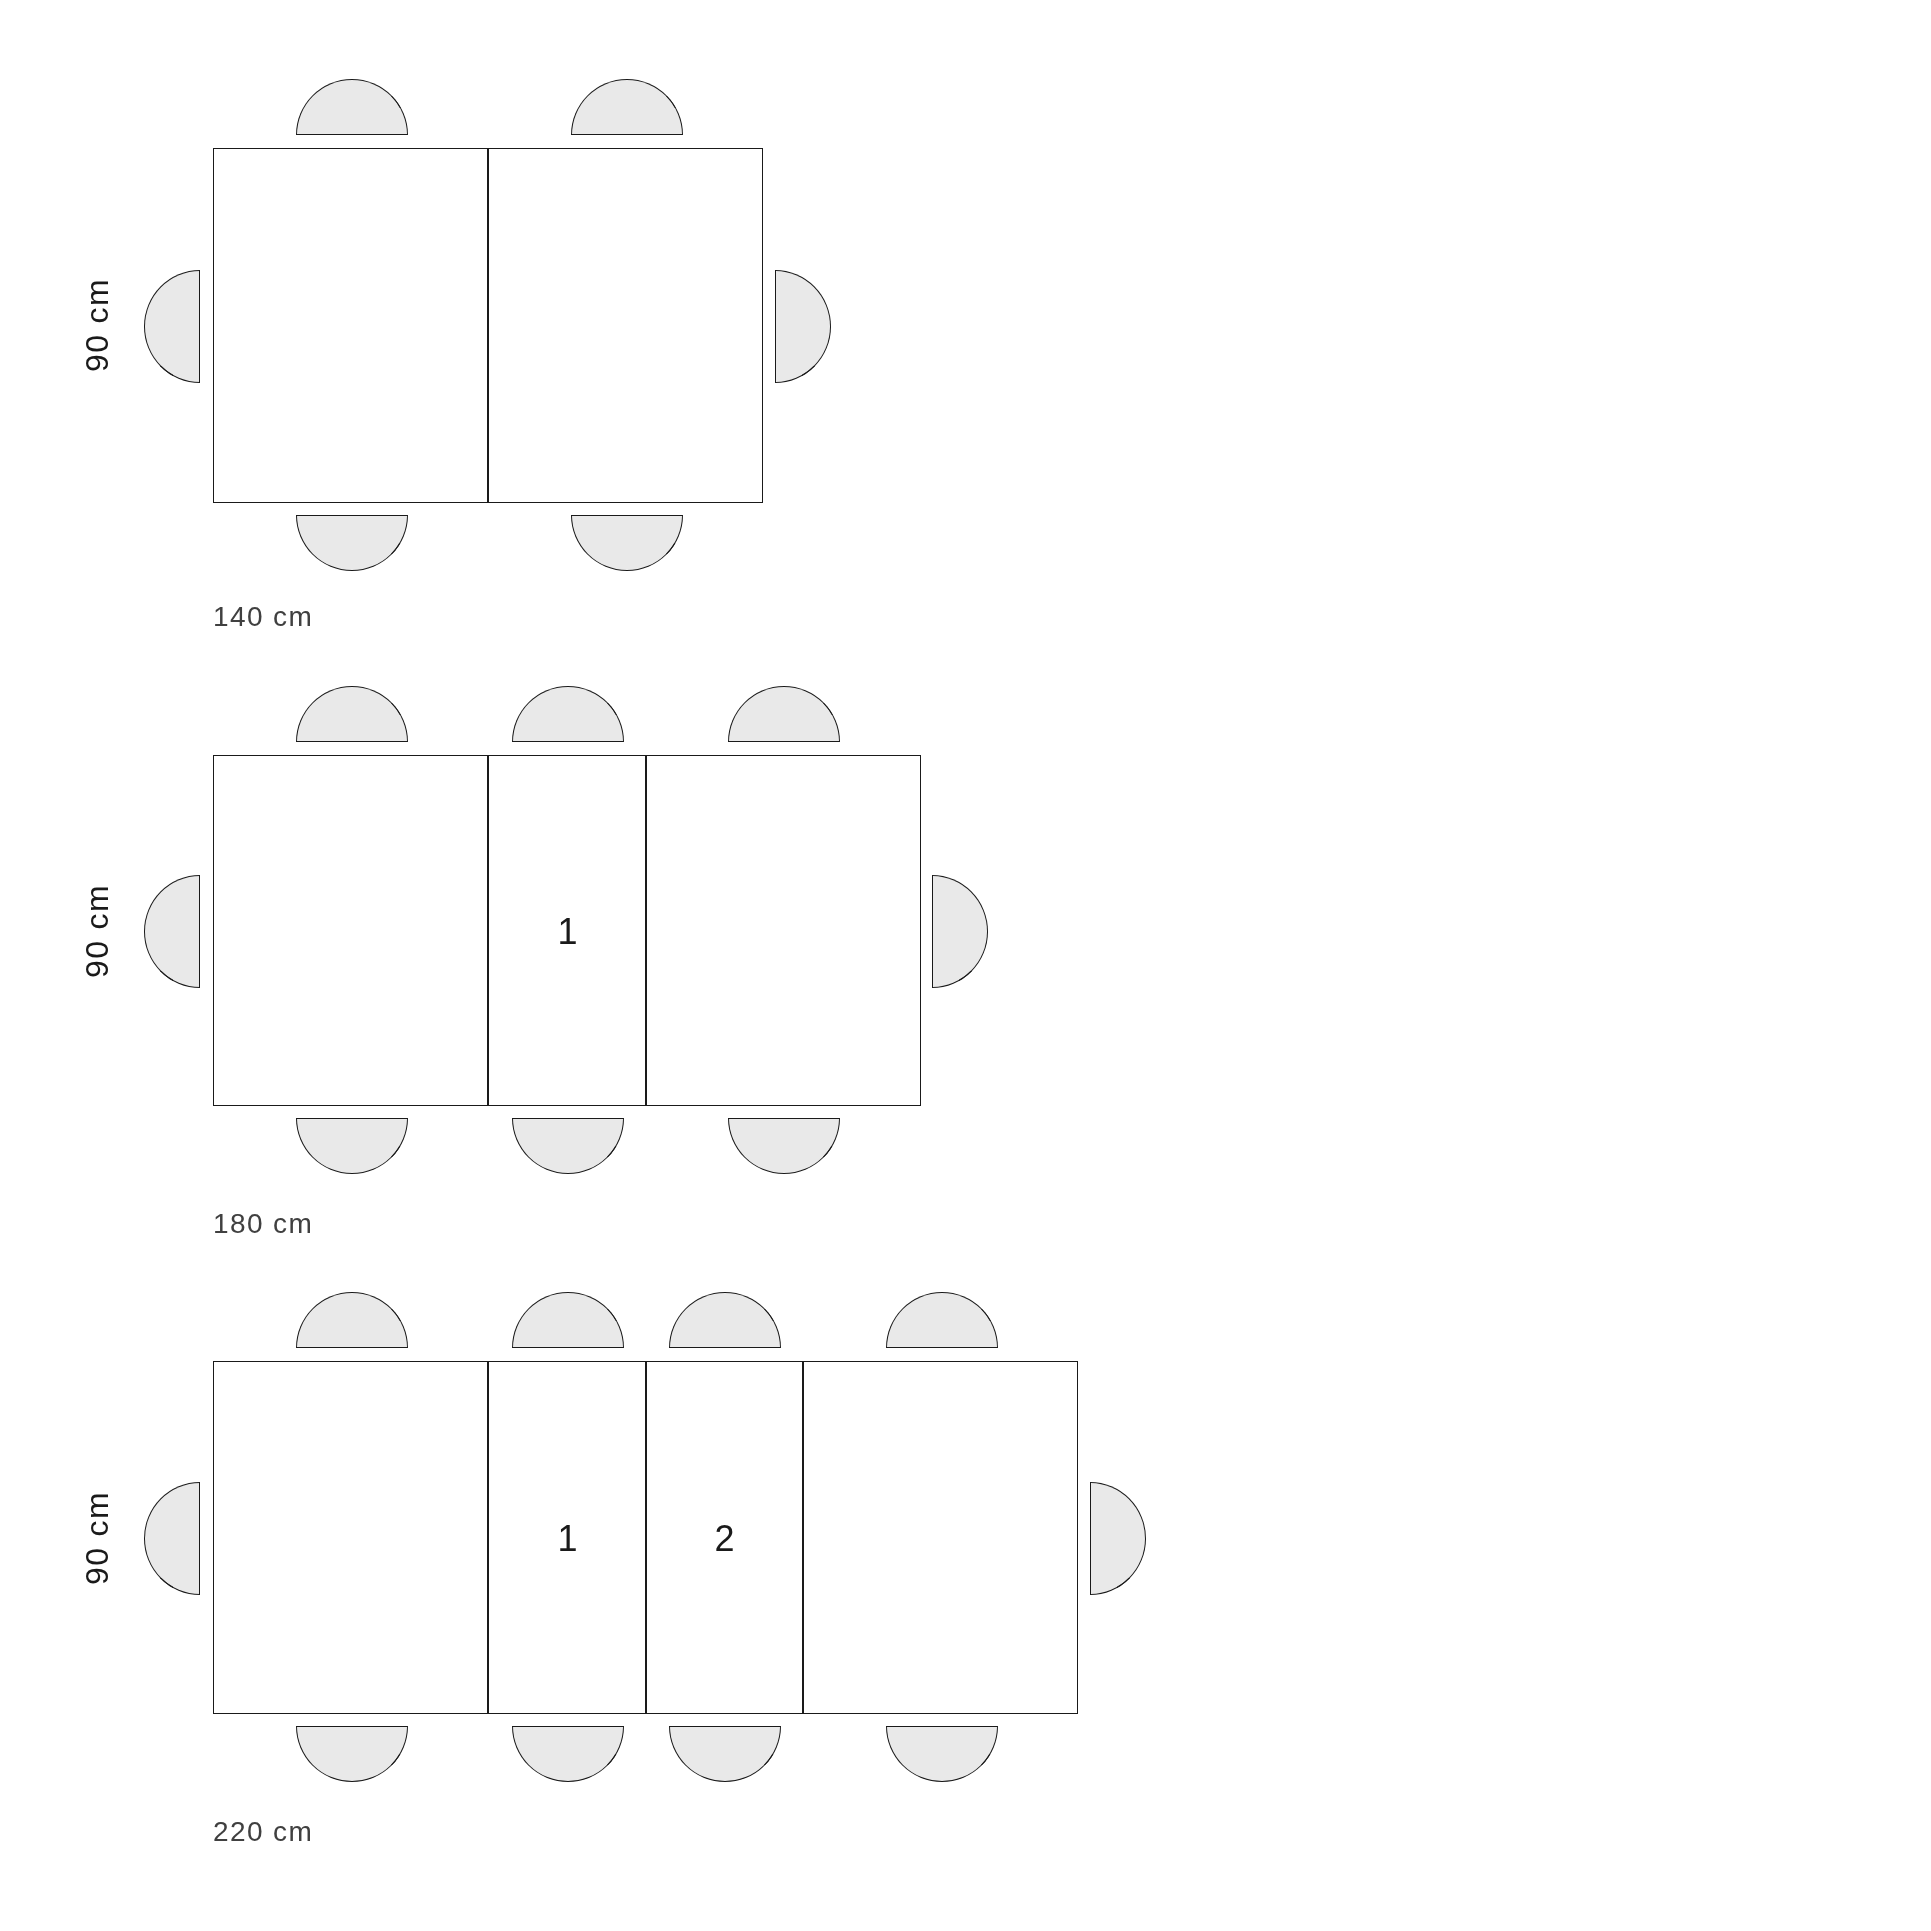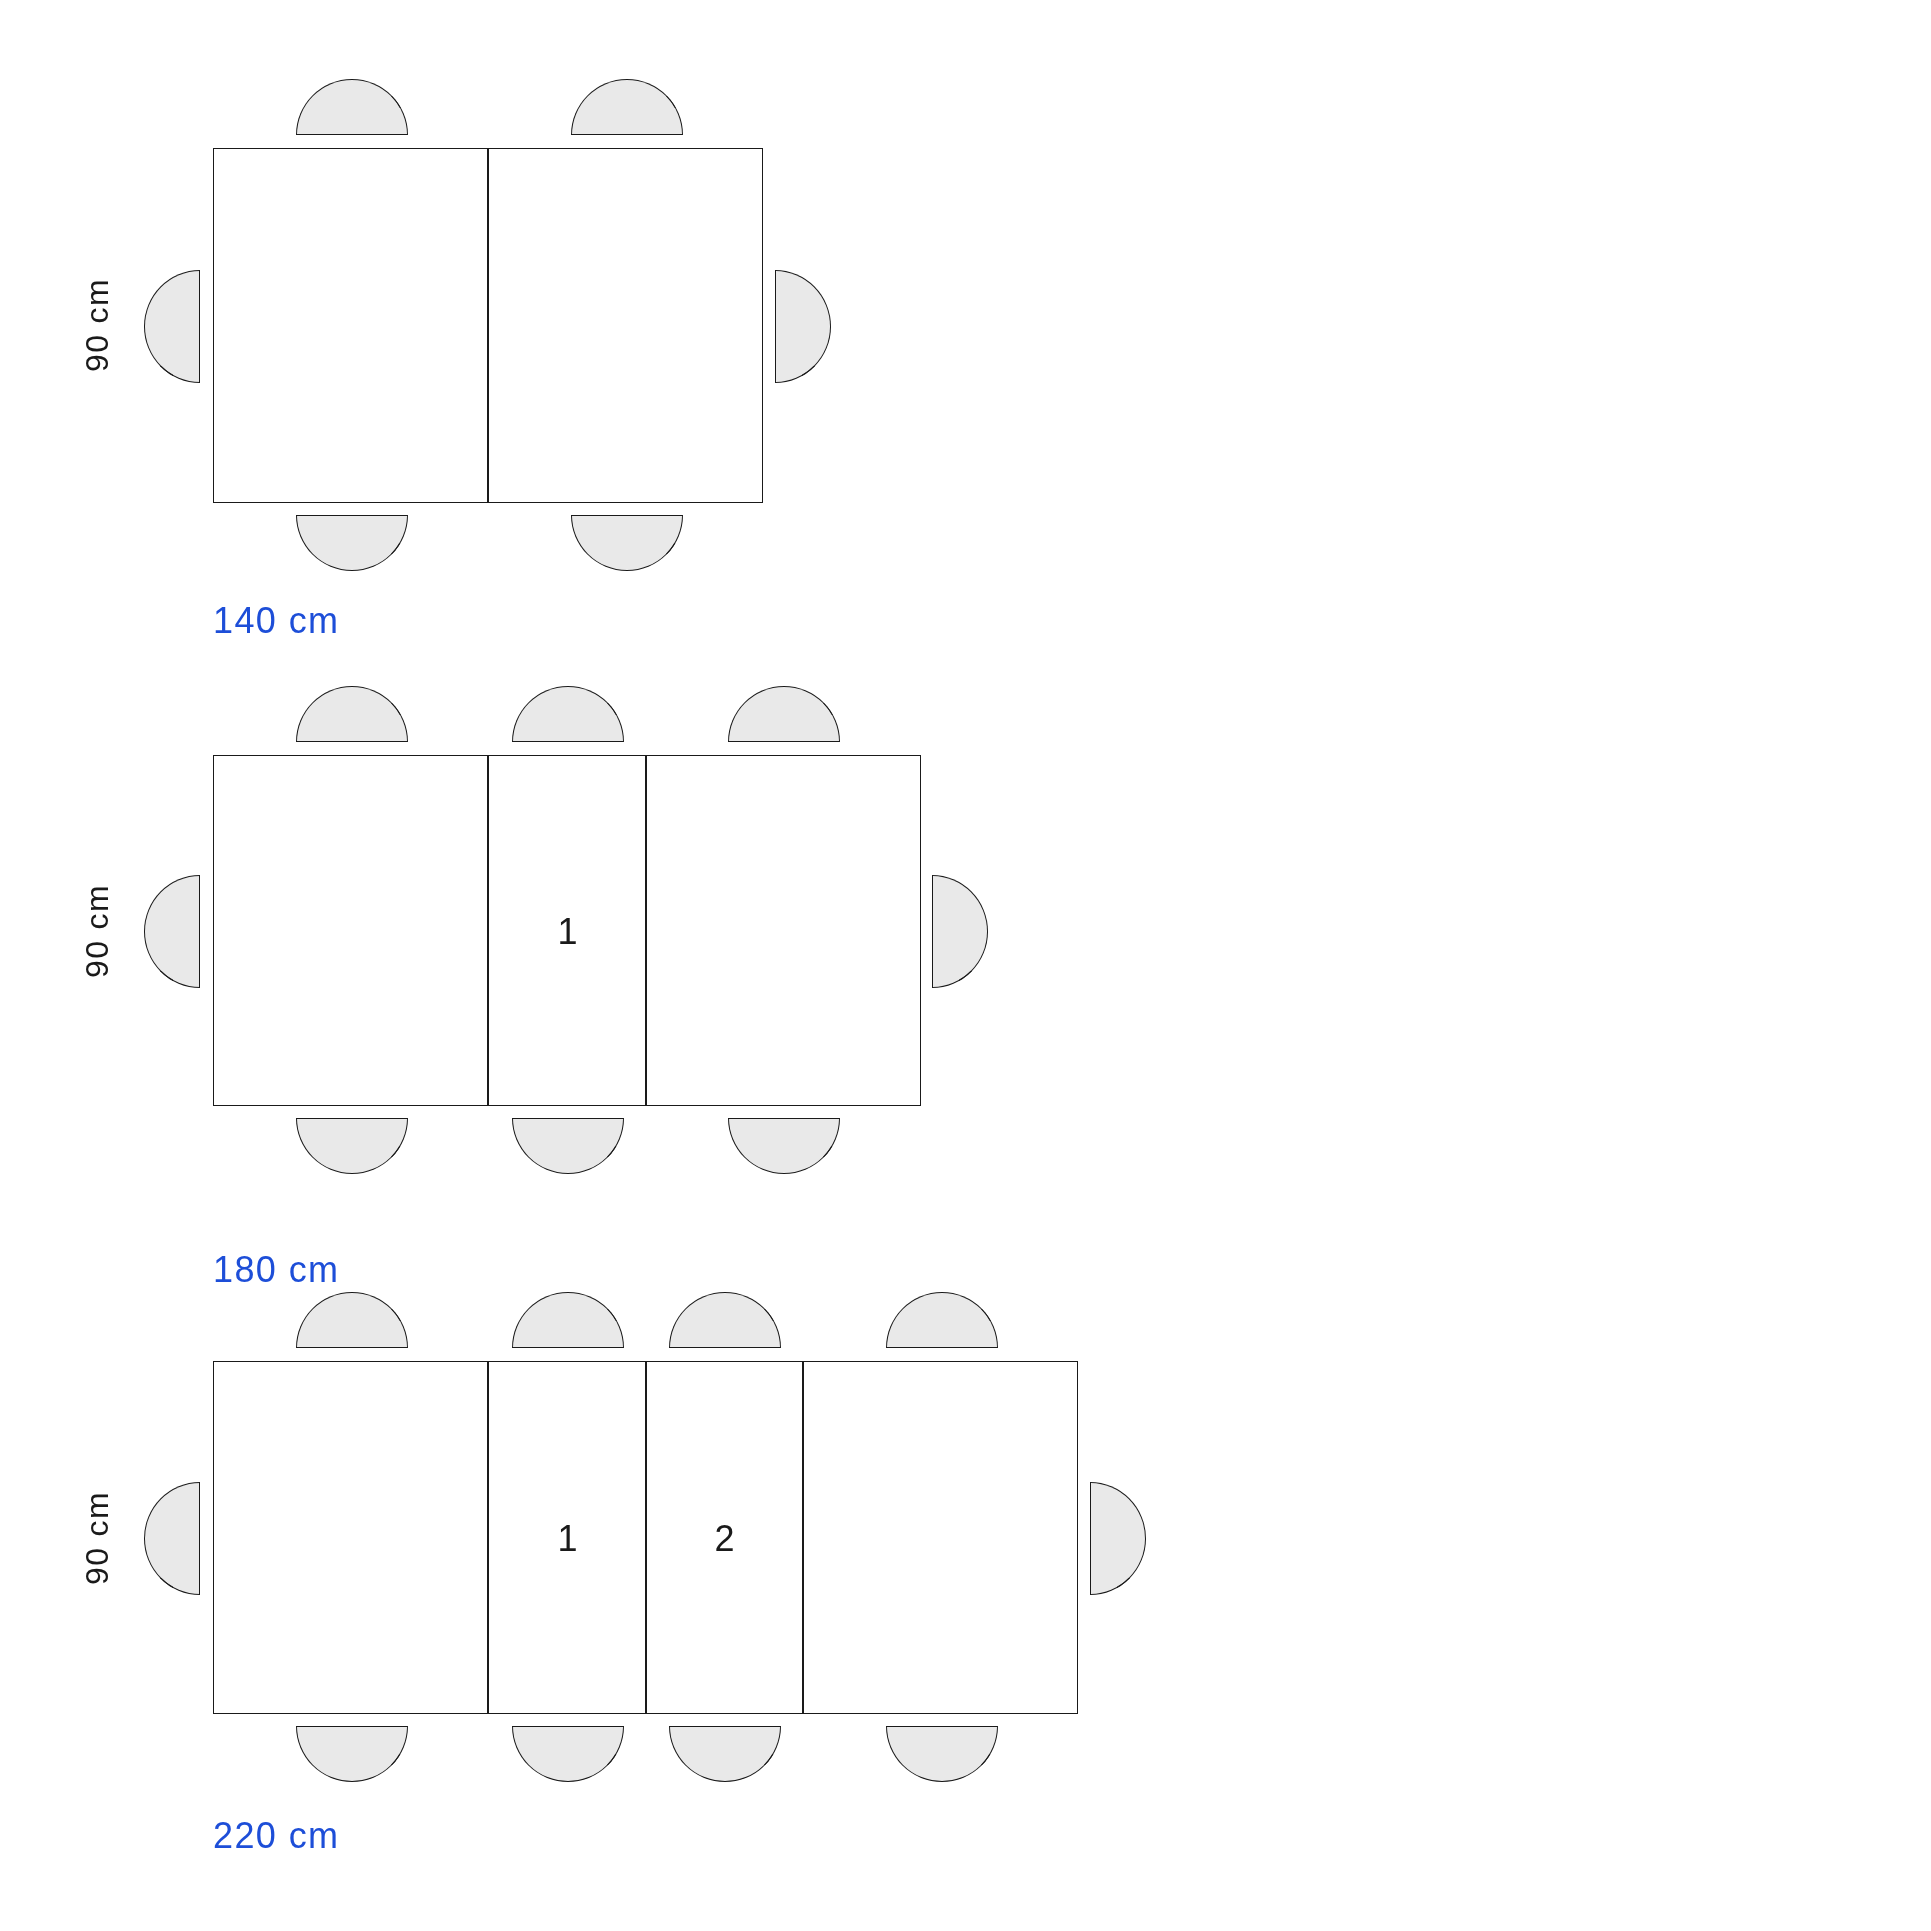--- a/index.html
+++ b/index.html
@@ -37,25 +37,25 @@
     box-sizing:border-box;
     background:#e9e9e9;
     border:1.9px solid #1a1a1a;
   }
   .chair.top{    width:112px;height:56px; border-radius:50% 50% 0 0 / 100% 100% 0 0;}
   .chair.bottom{ width:112px;height:56px; border-radius:0 0 50% 50% / 0 0 100% 100%;}
   .chair.left{   width:56px; height:113px;border-radius:100% 0 0 100% / 50% 0 0 50%;}
   .chair.right{  width:56px; height:113px;border-radius:0 100% 100% 0 / 0 50% 50% 0;}
   .length-label{
     position:absolute;
-    font-size:36px;
+    font-size:28px;
     font-weight:300;
     letter-spacing:1.4px;
     line-height:1;
-    color:#1d4ed8;
+    color:#404040;
     white-space:nowrap;
   }
   .width-label{
     position:absolute;
     font-size:32px;
     font-weight:300;
     letter-spacing:1.4px;
     line-height:1;
     color:#1a1a1a;
     white-space:nowrap;
@@ -88,21 +88,21 @@
           <span class="leaf-number" style="left: 354px; top: 176px;">1</span>
           <div class="chair top" style="left: 82px; top: -70px;"></div>
           <div class="chair top" style="left: 298px; top: -70px;"></div>
           <div class="chair top" style="left: 514px; top: -70px;"></div>
           <div class="chair bottom" style="left: 82px; top: 362px;"></div>
           <div class="chair bottom" style="left: 298px; top: 362px;"></div>
           <div class="chair bottom" style="left: 514px; top: 362px;"></div>
           <div class="chair left" style="left: -70px; top: 119px;"></div>
           <div class="chair right" style="left: 718px; top: 119px;"></div>
         </div>
-        <div class="length-label" style="left: 213px; top: 1252px;">180 cm</div>
+        <div class="length-label" style="left: 213px; top: 1210px;">180 cm</div>
         <div class="width-label" style="left: 97px; top: 931px;">90 cm</div>
       </div>
       <div class="diagram">
         <div class="table" style="left: 213px; top: 1361px; width: 865px; height: 353px;">
           <div class="divider" style="left: 273px;"></div>
           <div class="divider" style="left: 431px;"></div>
           <div class="divider" style="left: 588px;"></div>
           <span class="leaf-number" style="left: 354px; top: 177px;">1</span>
           <span class="leaf-number" style="left: 511px; top: 177px;">2</span>
           <div class="chair top" style="left: 82px; top: -70px;"></div>

